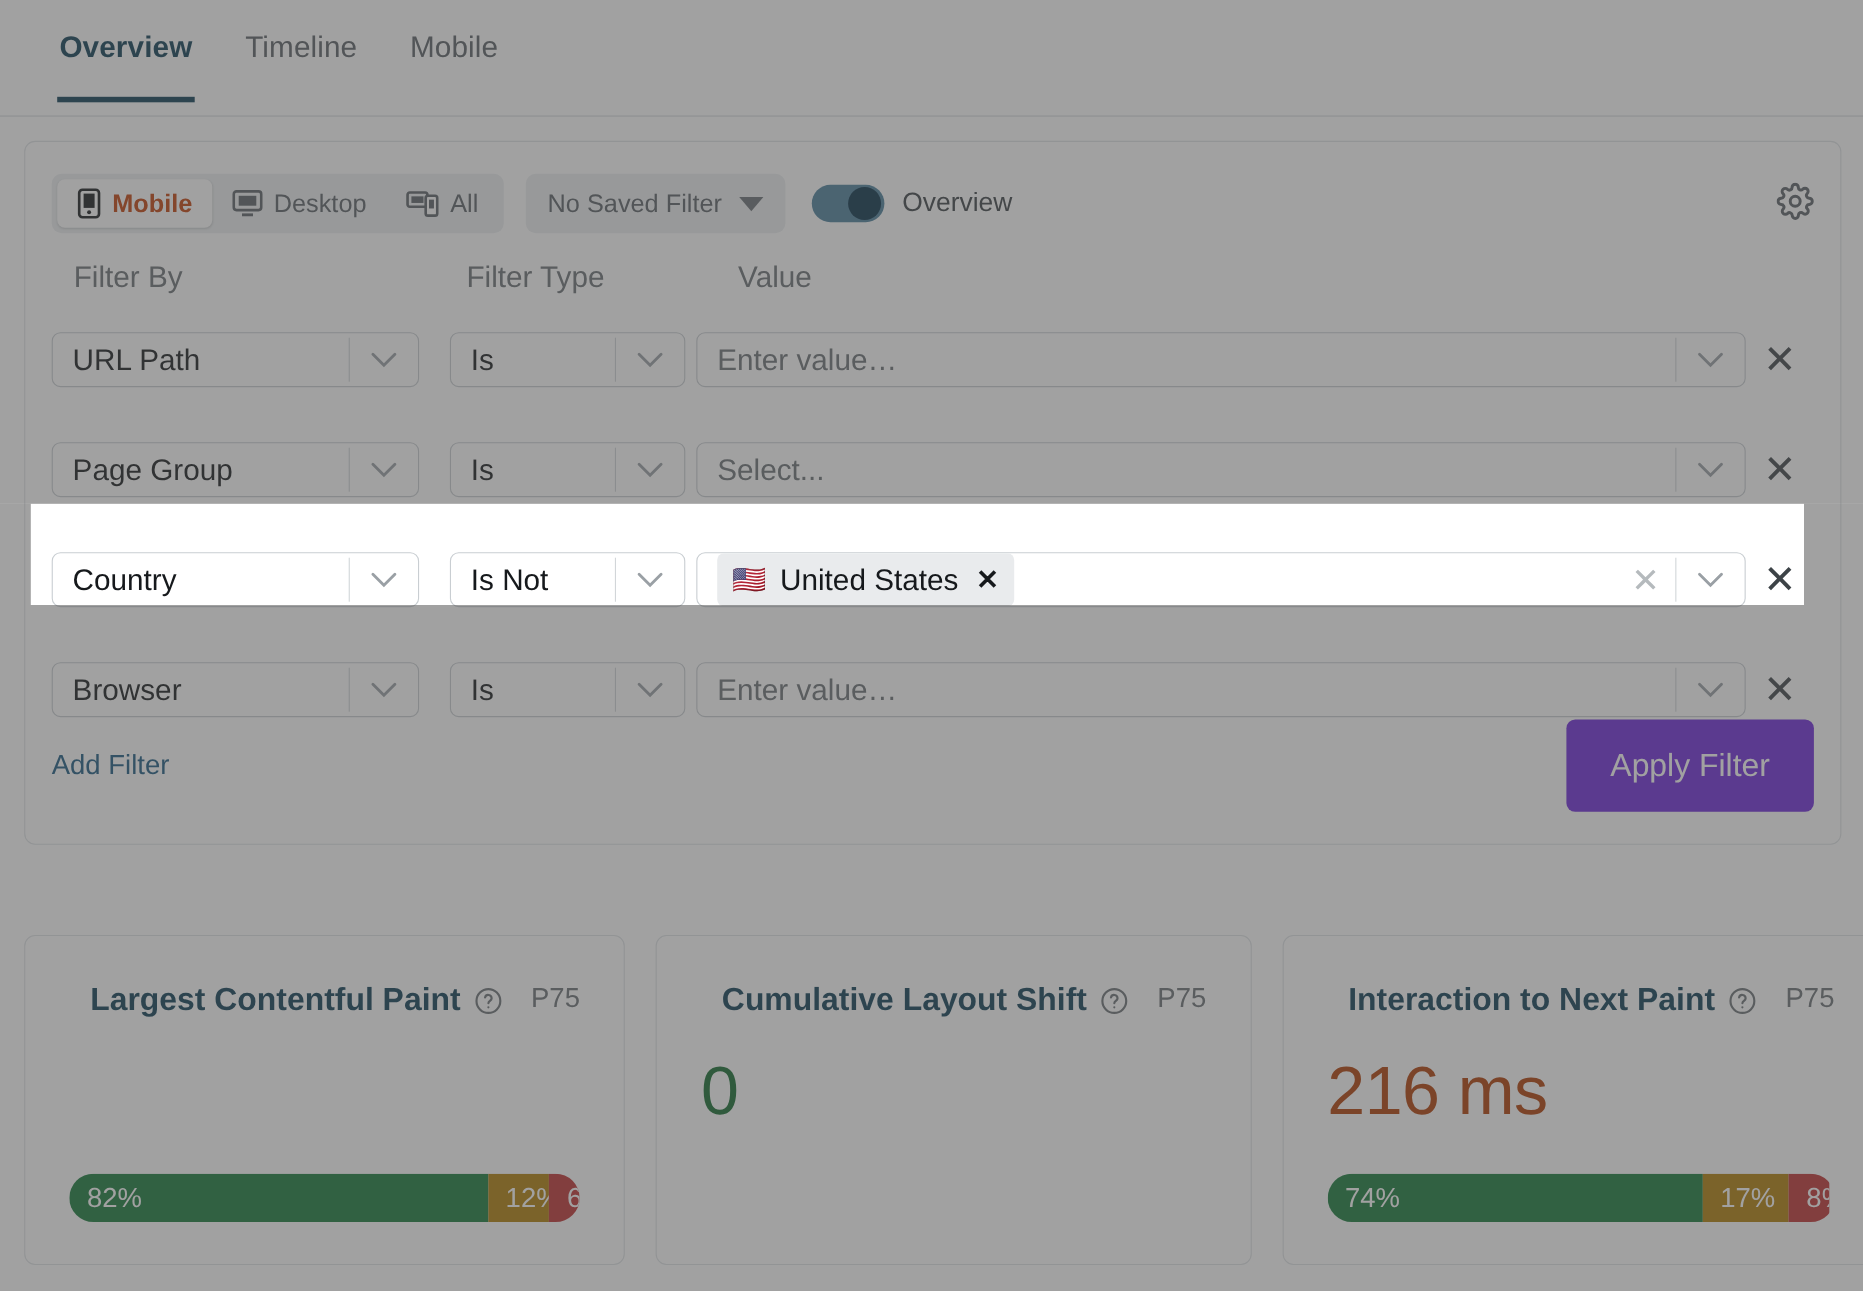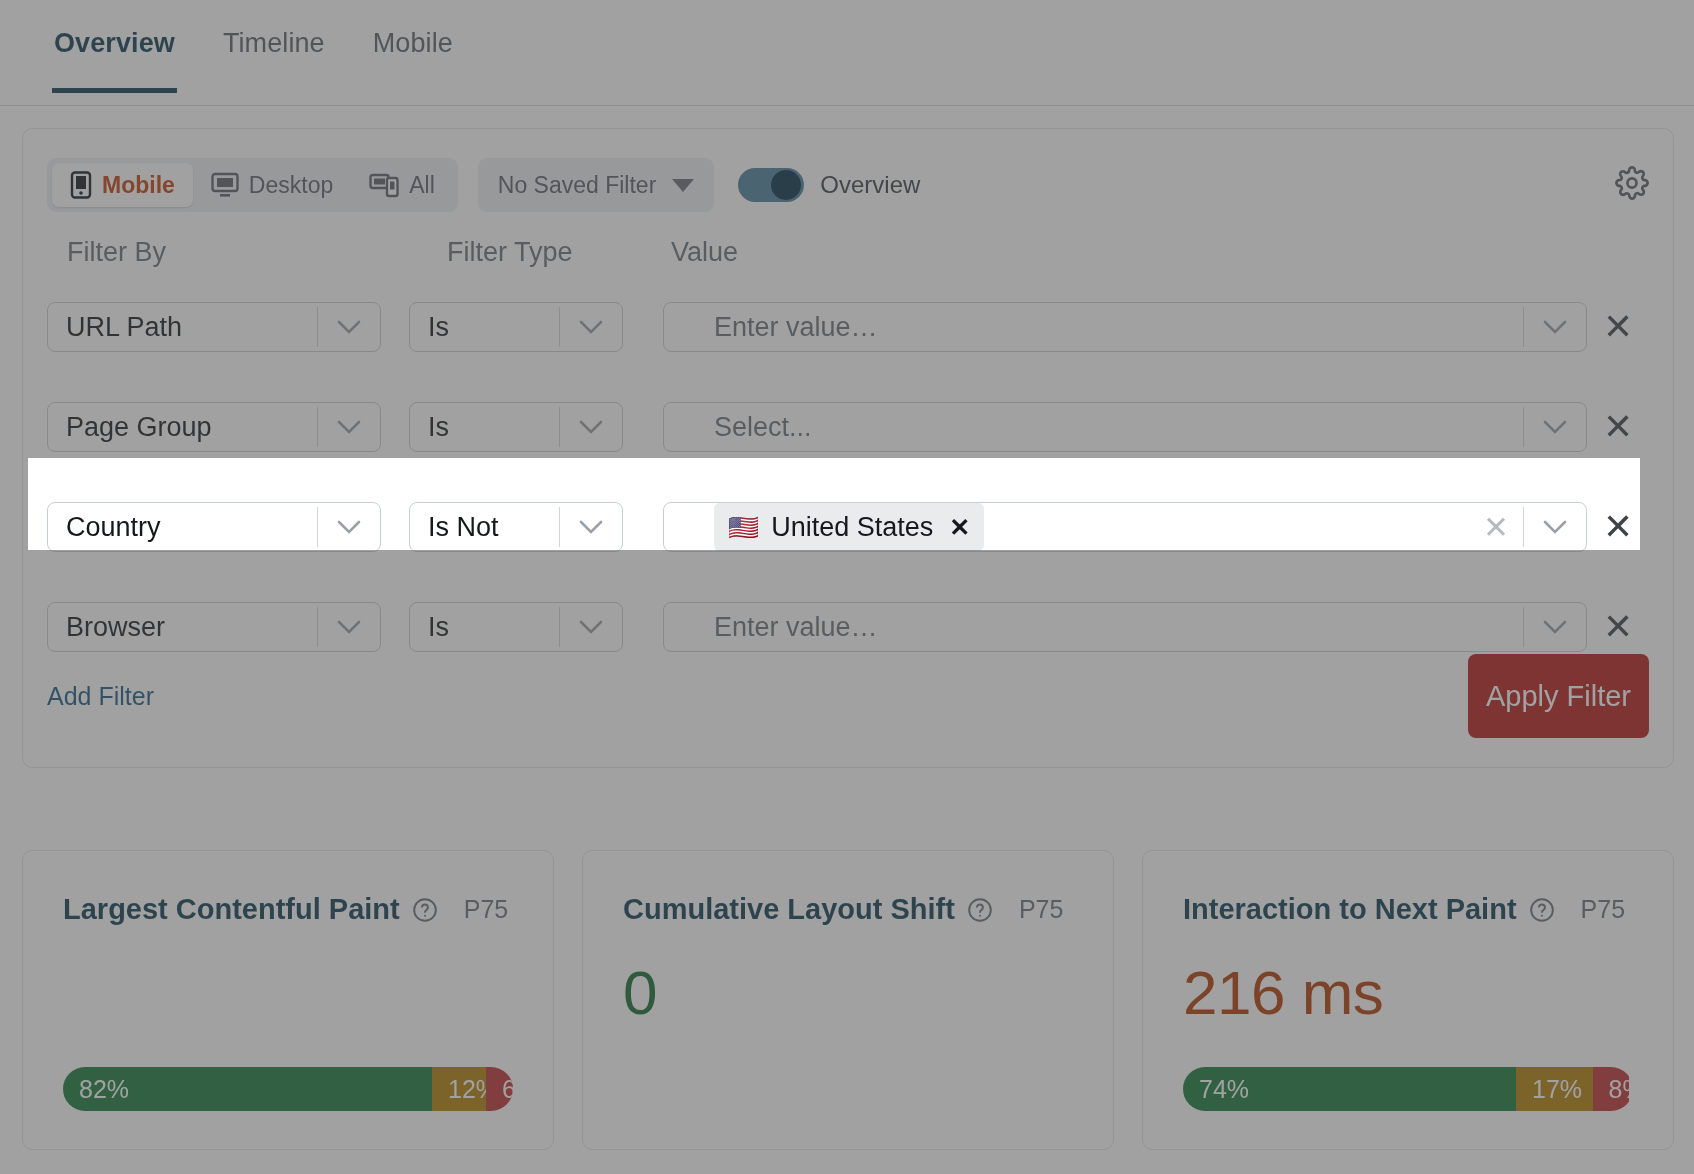--- a/index.html
+++ b/index.html
@@ -159,21 +159,21 @@
     position: absolute;
     left: 24px; top: 108px;
     right: 24px; height: 30px;
   }
   .lbl {
     position: absolute;
     font-size: 27px;
     color: #6b7175;
   }
   .lbl.a { left: 20px; }
-  .lbl.b { left: 400px; }
+  .lbl.b { left: 377px; }
   .lbl.c { left: 624px; }
 
   .rows {
     position: absolute;
     left: 24px; top: 148px;
     right: 24px;
   }
   .frow {
     position: relative;
     height: 100px;
@@ -218,21 +218,21 @@
     display: flex;
     align-items: center;
     justify-content: center;
     flex: none;
     font-size: 31px;
     color: #b5babd;
     cursor: pointer;
   }
   .col-a { width: 334px; flex: none; }
   .col-b { width: 214px; flex: none; margin-left: 28px; }
-  .col-c { flex: 1; margin-left: 40px; padding-left: 32px; }
+  .col-c { flex: 1; margin-left: 10px; }
 
   .rowx {
     width: 62px;
     flex: none;
     display: flex;
     align-items: center;
     justify-content: center;
     font-size: 36px;
     color: #3d4347;
     cursor: pointer;
@@ -269,26 +269,26 @@
     display: flex;
     align-items: center;
   }
   .addfilter {
     font-size: 25px;
     color: #1d5b82;
     cursor: pointer;
   }
   .applybtn {
     margin-left: auto;
-    background: #b91c1c;
+    background: #6d28d9;
     color: #ffffff;
     border: none;
     border-radius: 8px;
     height: 84px;
-    padding: 0 18px;
+    padding: 0 40px;
     font-size: 29px;
     font-family: "Liberation Sans", sans-serif;
     cursor: pointer;
     white-space: nowrap;
   }
 
   
   .cards {
     position: absolute;
     left: 22px; top: 850px;
@@ -300,22 +300,22 @@
     flex: 1;
     border: 1px solid #dfe3e6;
     border-radius: 10px;
     background: #ffffff;
     padding: 42px 40px 44px 40px;
     min-height: 300px;
     position: relative;
   }
   .card-head {
     display: flex;
-    align-items: center;
-    white-space: nowrap;
+    white-space: nowrap;
+    margin-left: 19px;
   }
   .card-title {
     font-size: 29px;
     font-weight: bold;
     color: #0d3d55;
   }
   .help {
     margin-left: 12px;
     display: inline-flex;
     align-items: center;

